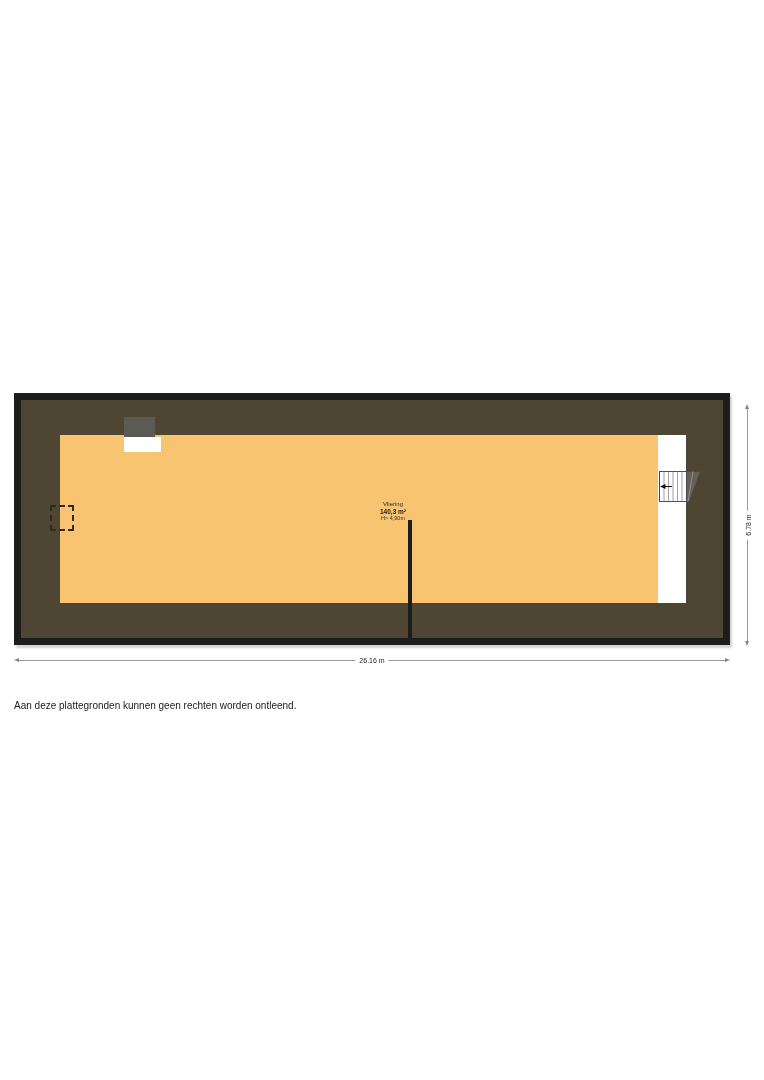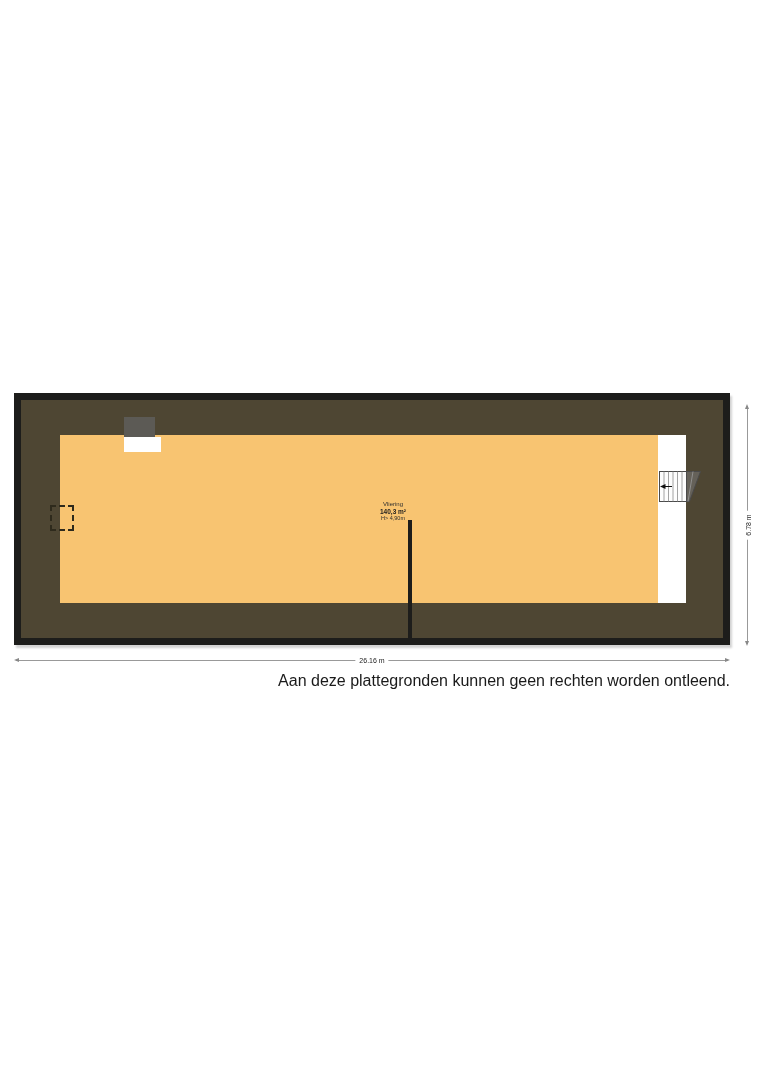--- a/index.html
+++ b/index.html
@@ -113,24 +113,24 @@
   .arrow-up, .arrow-down {
     position: absolute; left: 4px; width: 0; height: 0;
     border-left: 2.5px solid transparent;
     border-right: 2.5px solid transparent;
   }
   .arrow-up   { top: 0;    border-bottom: 5px solid #888; }
   .arrow-down { bottom: 0; border-top: 5px solid #888; }
 
   
   .disclaimer {
-    position: absolute; left: 14px; top: 672px;
+    position: absolute; left: 14px; top: 700px;
     width: 716px;
-    text-align: right;
-    font-size: 16px;
+    text-align: left;
+    font-size: 10px;
     color: #1a1a1a;
   }
 </style>
 </head>
 <body>
 
 <div class="plan-wrap">
   <div class="floor"></div>
   <div class="stair-well"></div>
   <div class="dormer-roof"></div>

